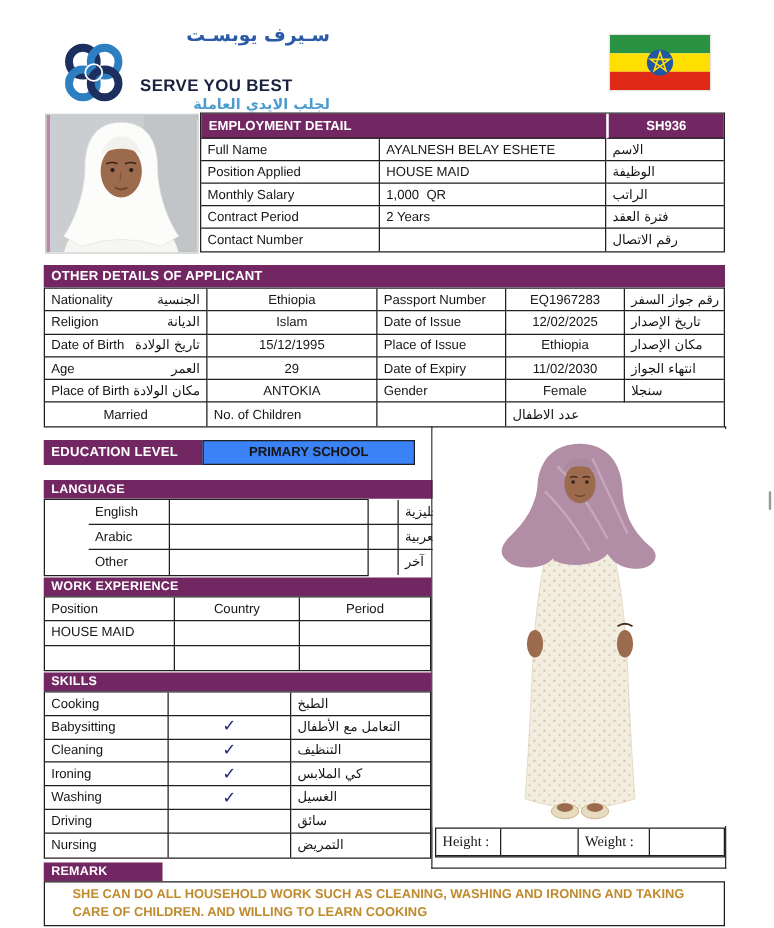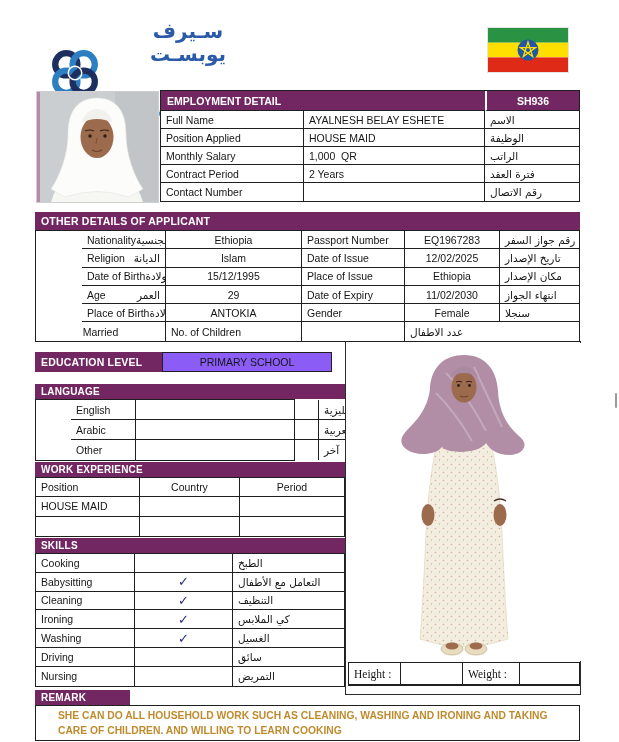--- a/index.html
+++ b/index.html
@@ -7,21 +7,21 @@
     position:relative;width:619px;height:742px;background:#fff;
     font-family:"Liberation Sans",sans-serif;color:#151515;overflow:hidden;
     font-size:10.5px;
   }
   .abs{position:absolute;}
   .ara{font-family:"DejaVu Sans",sans-serif;direction:rtl;}
 
   
   .brand{left:46px;top:20px;display:flex;gap:8px;align-items:center;}
   .brand-text{display:flex;flex-direction:column;width:152px;line-height:1.15;}
-  .b-ar{font-size:20px;font-weight:bold;color:#2a5aa8;text-align:center;font-family:"DejaVu Sans",sans-serif;direction:rtl;}
+  .b-ar{font-size:15px;font-weight:bold;color:#2a5aa8;text-align:right;font-family:"DejaVu Sans",sans-serif;direction:rtl;}
   .b-en{font-size:13.5px;font-weight:bold;color:#17233f;letter-spacing:.3px;margin-top:24px;}
   .b-ar2{font-size:11.5px;font-weight:bold;color:#4e9bd0;text-align:right;font-family:"DejaVu Sans",sans-serif;direction:rtl;}
   .b-en2{font-size:6.4px;font-weight:bold;color:#3a75b5;letter-spacing:1.15px;margin-top:1px;}
   .flag{left:488px;top:28px;width:80px;height:44px;box-shadow:0 0 0 1px #e4e4e4;}
 
   
   .portrait{left:37px;top:92px;width:121px;height:110px;outline:1px solid #cfcfcf;}
 
   
   .grid{display:grid;border:1px solid #1f1f1f;box-sizing:border-box;background:#fff;}
@@ -40,26 +40,26 @@
        grid-template-rows:20px repeat(5,18px);}
   .emp-h1{grid-column:1 / span 2;background:#722763;color:#fff;font-weight:bold;font-size:10.5px;
           display:flex;align-items:center;padding-left:6px;border-bottom:1px solid #1f1f1f;}
   .emp-h2{background:#722763;color:#fff;font-weight:bold;font-size:10.5px;display:flex;align-items:center;
           justify-content:center;border-left:2px solid #fff;border-bottom:1px solid #1f1f1f;}
 
   
   .od-bar{left:35px;top:212px;width:545px;height:18px;font-size:10.5px;}
   .od{left:35px;top:230px;width:545px;grid-template-columns:130px 136px 103px 95px 79px;
       grid-auto-rows:18.3px;}
-  .odl{justify-content:space-between;margin-left:46px;}
+  .odl{justify-content:space-between;}
 
   
   .edu-bar{left:35px;top:352px;width:127px;height:20px;font-size:10.5px;}
   .edu-val{left:162px;top:352px;width:170px;height:20px;border:1.5px solid #1f1f1f;box-sizing:border-box;
-           display:flex;align-items:center;justify-content:center;font-weight:normal;font-size:10.5px;background:#8b5cf6;}
+           display:flex;align-items:center;justify-content:center;font-weight:bold;font-size:10.5px;background:#3b82f6;}
 
   
   .lang-bar{left:35px;top:384px;width:349px;height:15px;}
   .lang{left:35px;top:399px;width:260px;grid-template-columns:65px 183px 60px;grid-auto-rows:20px;padding-left:35px;}
   .work-bar{left:35px;top:462px;width:310px;height:15px;}
   .work{left:35px;top:477px;width:310px;grid-template-columns:104px 100px 104px;grid-auto-rows:19.3px;}
   .skills-bar{left:35px;top:538px;width:310px;height:15px;}
   .skills{left:35px;top:553px;width:310px;grid-template-columns:99px 98px 111px;grid-auto-rows:18.8px;}
   .check{justify-content:center;color:#262c7a;font-weight:bold;font-size:13px;font-family:"DejaVu Sans",sans-serif;}
 

